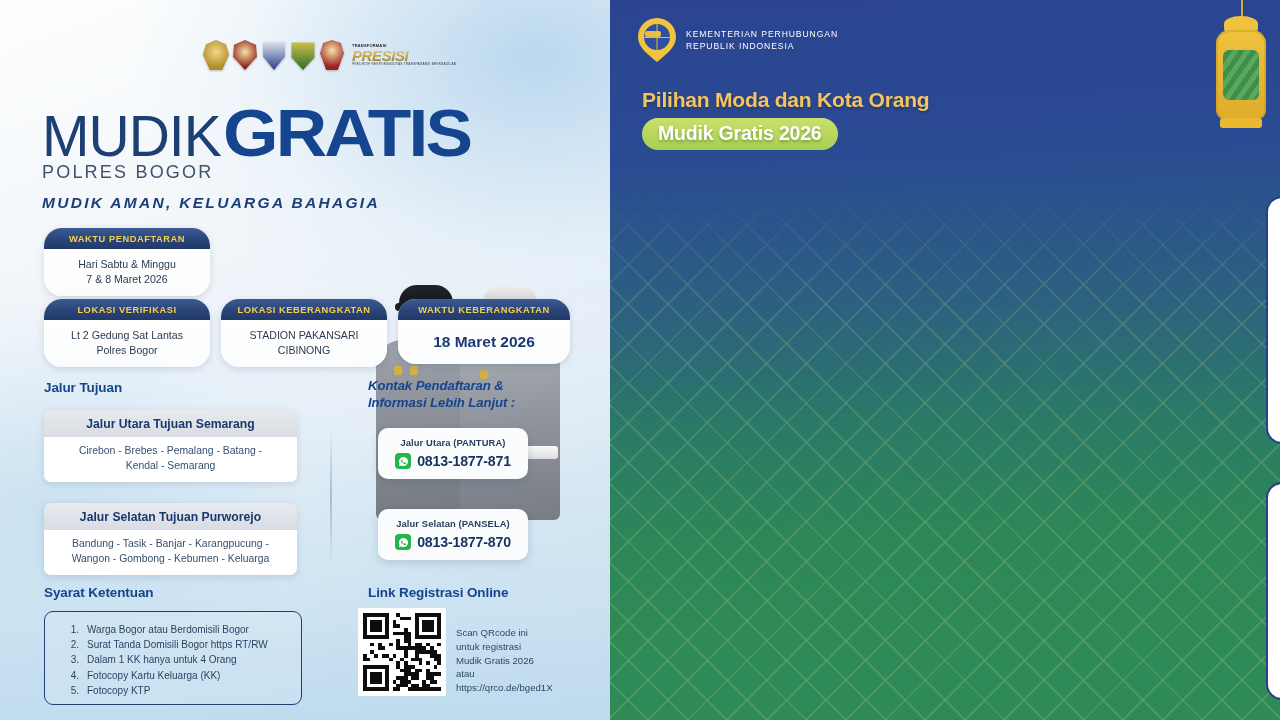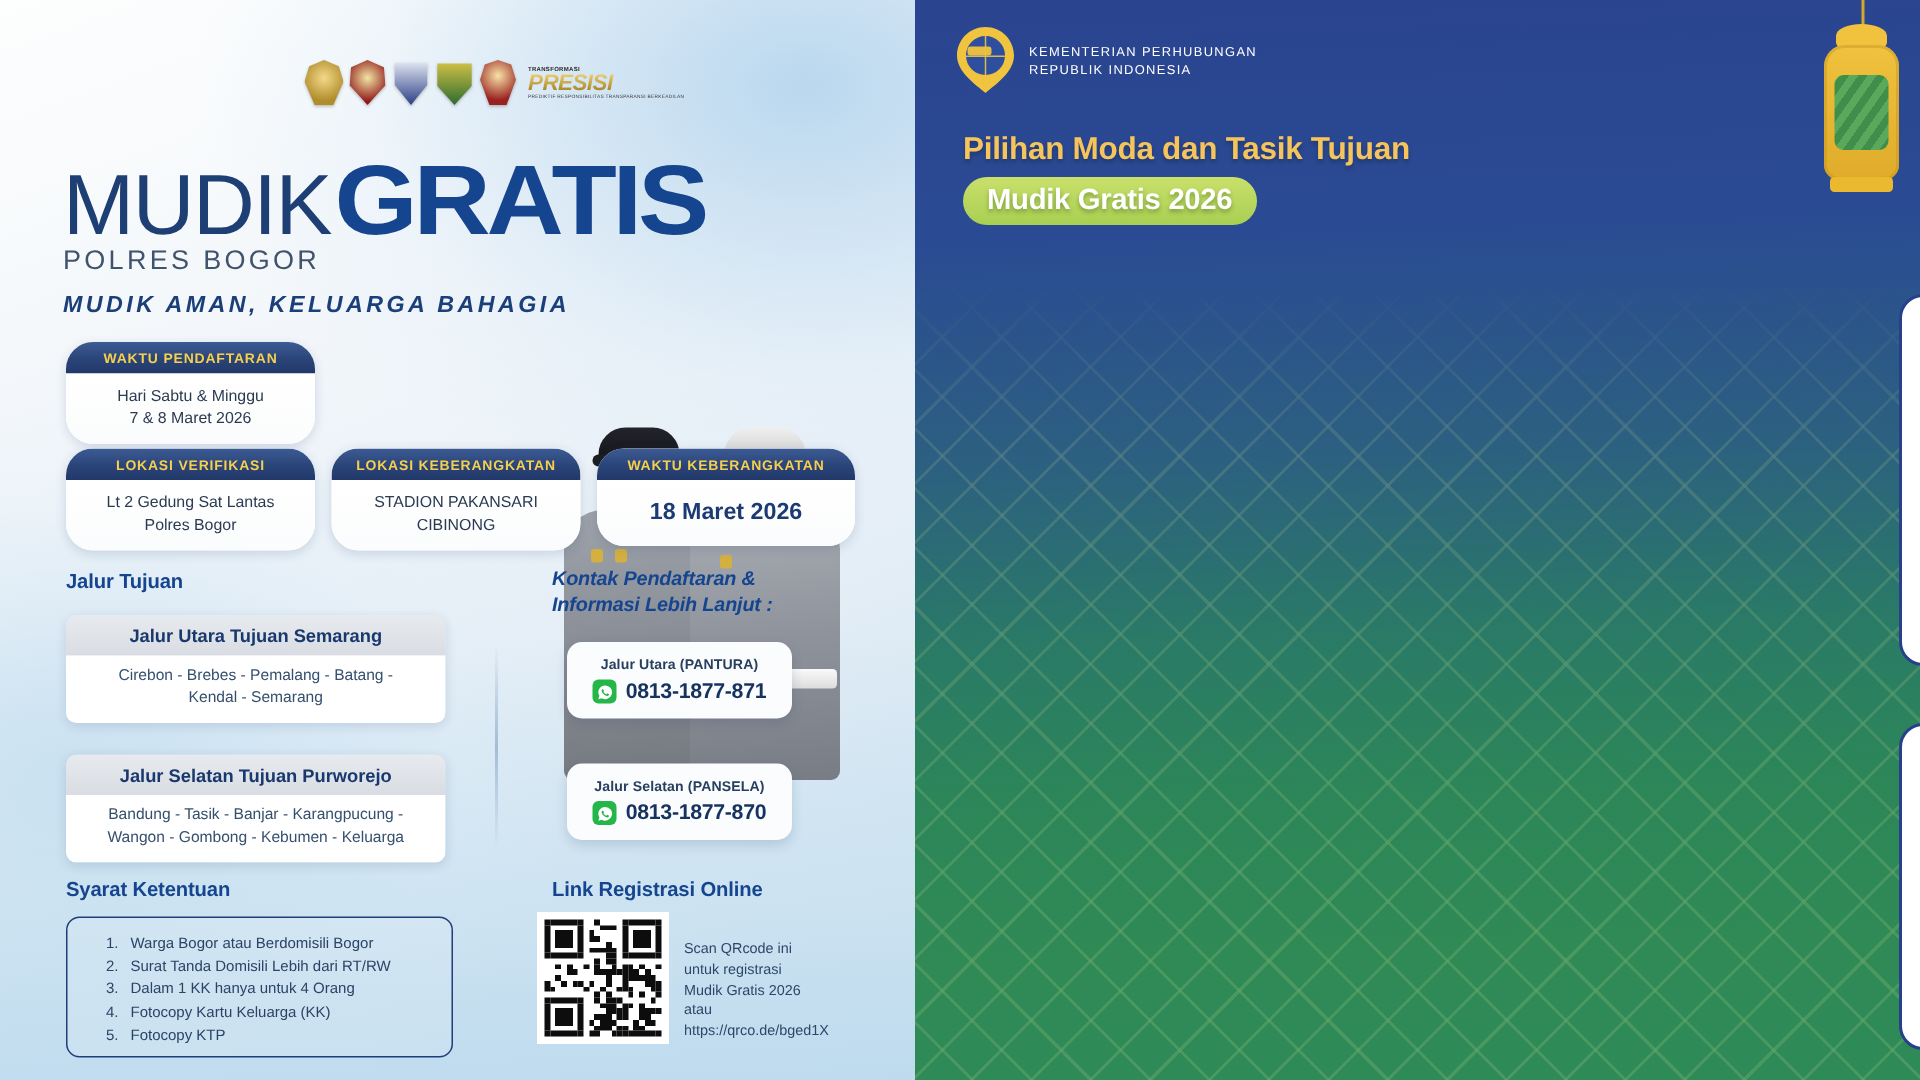--- a/index.html
+++ b/index.html
@@ -369,21 +369,21 @@
             </svg>
       </span>
       <span class="knum">0813-1877-870</span>
     </div>
   </div>
 
   <div class="sec-title" id="t-syarat">Syarat Ketentuan</div>
   <div id="syarat-box">
     <ol>
       <li>Warga Bogor atau Berdomisili Bogor</li>
-      <li>Surat Tanda Domisili Lebih dari RT/RW</li>
+      <li>Surat Tanda Domisili Bogor https RT/RW</li>
       <li>Dalam 1 KK hanya untuk 4 Orang</li>
       <li>Fotocopy Kartu Keluarga (KK)</li>
       <li>Fotocopy KTP</li>
     </ol>
   </div>
 
   <div class="sec-title" id="t-link">Link Registrasi Online</div>
   <div id="qr-wrap">
     <div id="qr">
           <div class="qgrid" id="qgrid">
@@ -862,21 +862,21 @@
     </div>
     <div style="position:absolute;left:602px;top:0;width:58px;height:150px;">
       <span class="cord" style="position:absolute;left:29px;top:0;width:1.5px;height:18px;background:#d3a82e;"></span>
       <span class="lcap" style="left:20%;top:16px;width:60%;height:16px;"></span>
       <span class="lbody" style="left:4px;top:30px;width:50px;height:90px;">
           <span class="glass"></span>
         </span>
       <span class="lfoot" style="left:8px;top:118px;width:42px;height:10px;"></span>
     </div>
 
-    <div class="rp-title">Pilihan Moda dan Tasik Tujuan</div>
+    <div class="rp-title">Pilihan Moda dan Kota Orang</div>
     <div class="rp-pill">Mudik Gratis 2026</div>
 
     <div class="card" id="card-darat">
       <div class="card-body">
         
         
         
         
         
         

